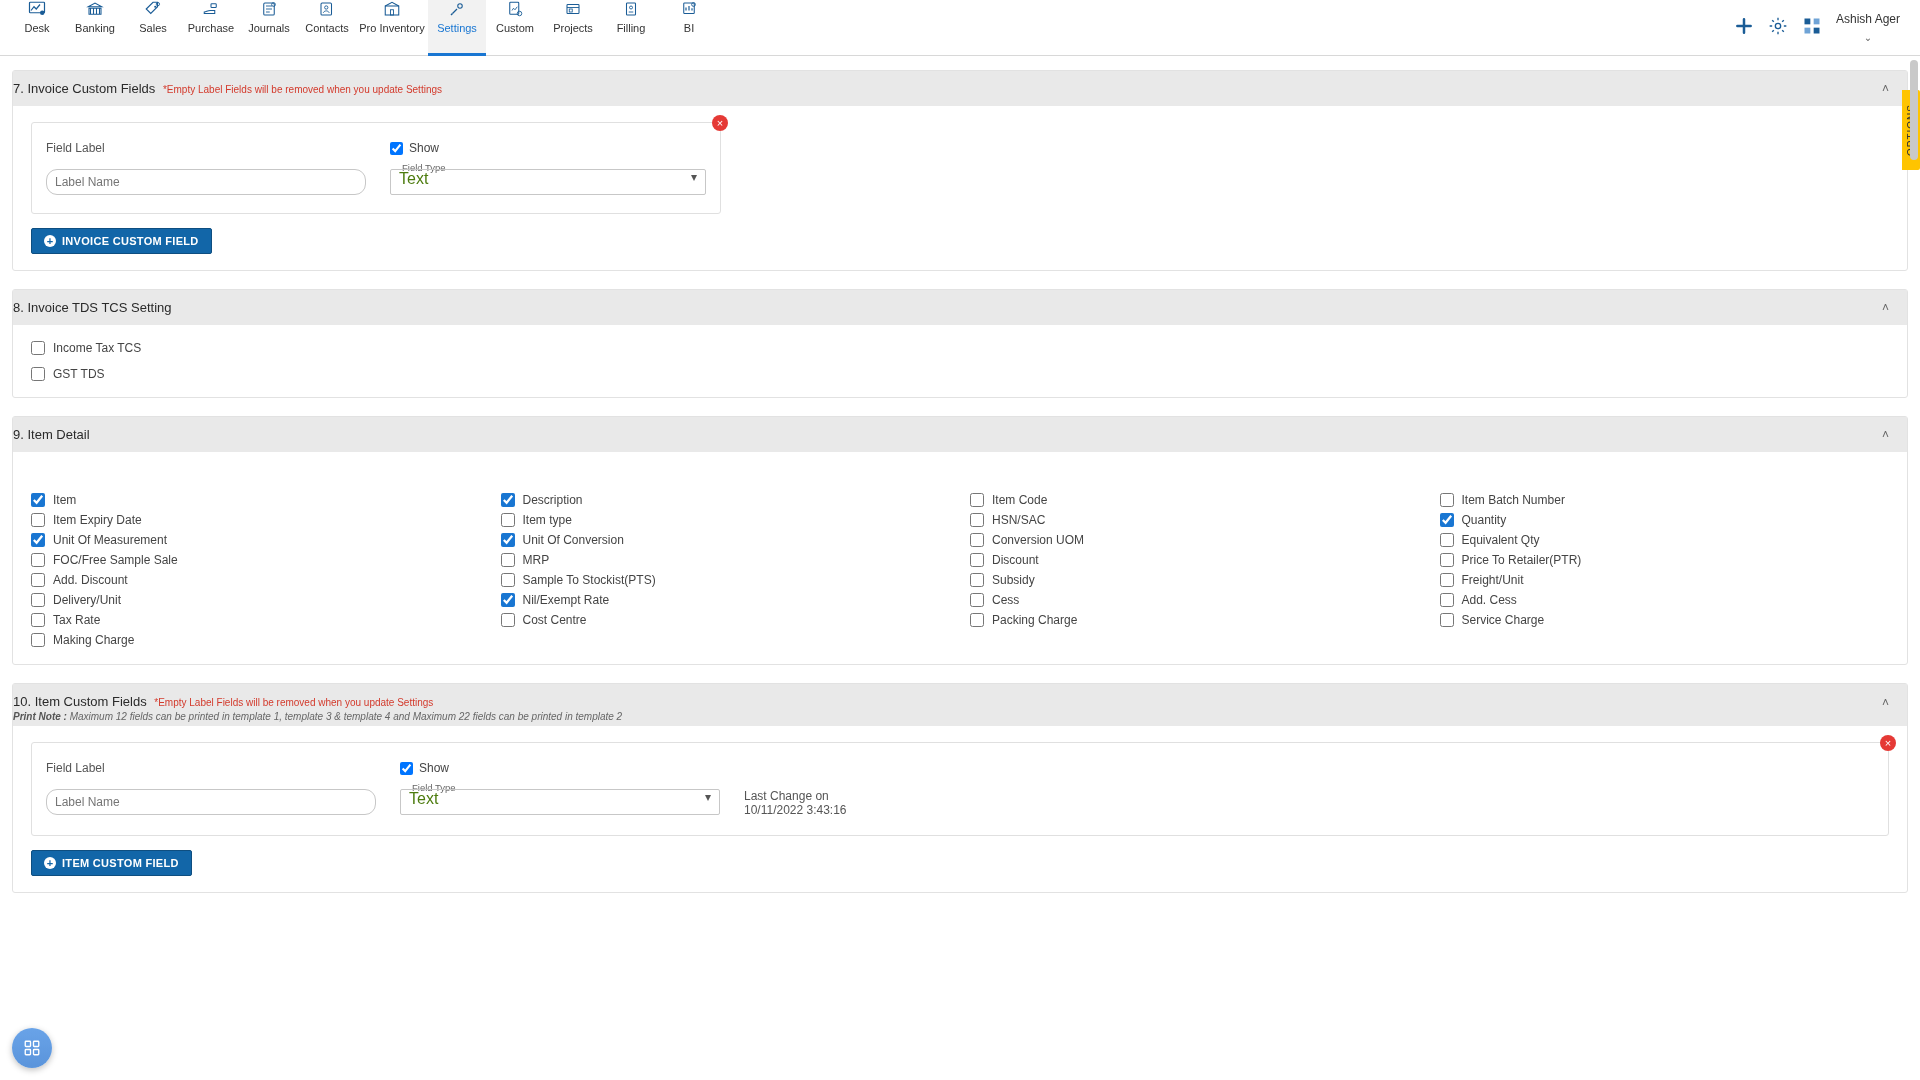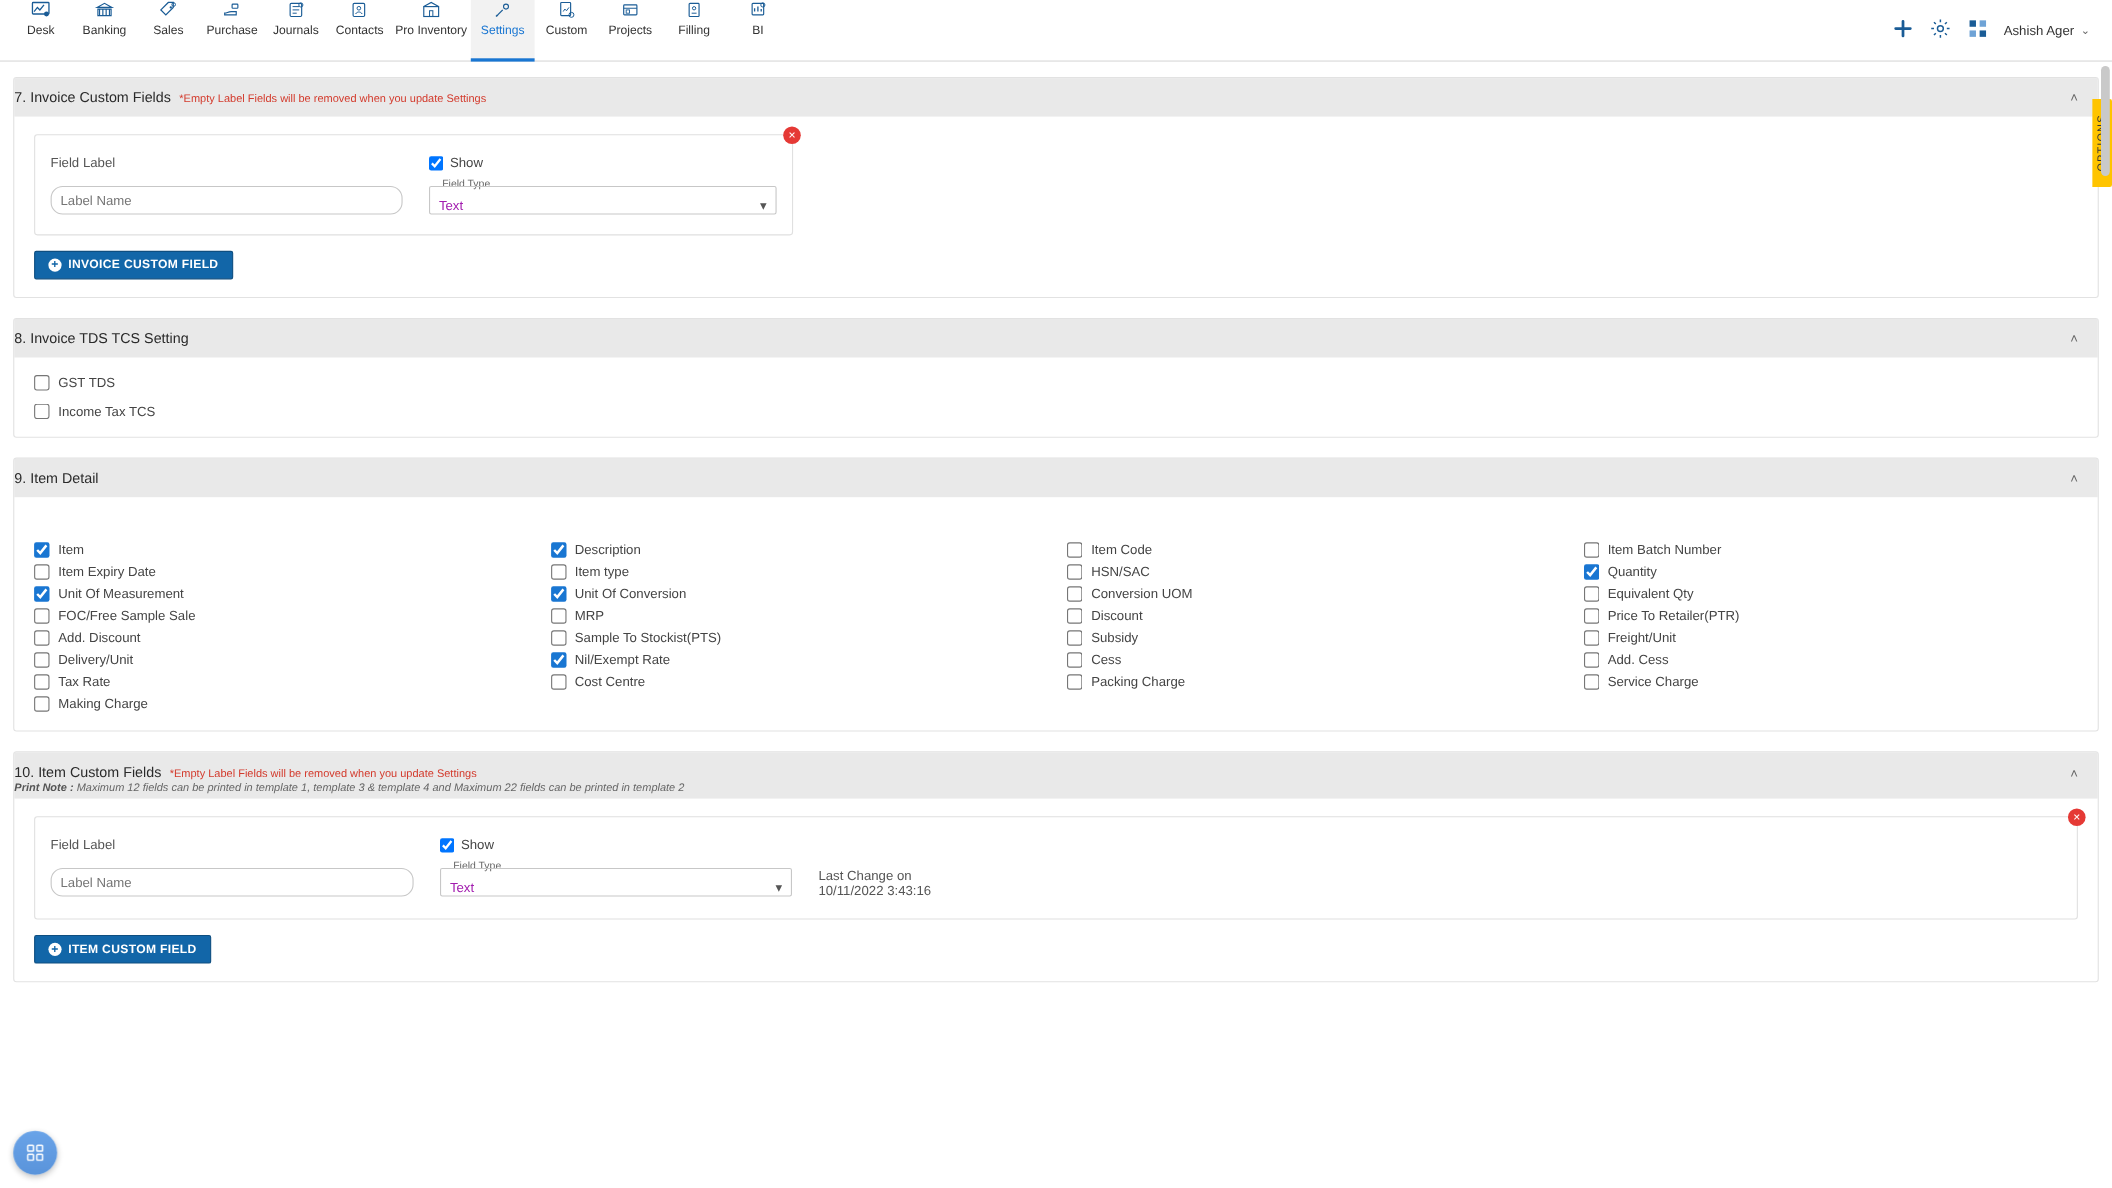--- a/index.html
+++ b/index.html
@@ -16,21 +16,21 @@
       width: 58px; height: 56px; cursor: pointer;
       border-bottom: 3px solid transparent;
     }
     .nav-item.active { background:#f2f2f2; border-bottom: 3px solid #1976d2; }
     .nav-item.active .nav-label { color: #1976d2; }
     .nav-icon { width: 22px; height: 18px; margin-bottom: 4px; display:flex; align-items:center; justify-content:center; }
     .nav-icon svg { width: 22px; height: 18px; }
     .nav-label { font-size: 11px; color: #333; }
     .topnav-right { margin-left: auto; display: flex; align-items: center; gap: 14px; padding-right: 12px;}
     .topnav-right svg { width: 20px; height: 20px; }
-    .user { font-size: 12px; color: #333; display:flex; align-items:center; gap:6px;}
+    .user { font-size: 12px; color: #333; display:flex; align-items:center; gap:6px;flex-direction:column;}
     .chev { font-size: 10px; color:#666; }
 
     
     .content { padding: 14px 12px 40px 12px; }
 
     
     .panel {
       border: 1px solid #e2e2e2; border-radius: 3px; margin-bottom: 18px; background:#fff;
     }
     .panel-header {
@@ -52,21 +52,21 @@
     .field-label { font-size: 12px; color: #555; }
     .show-wrap { display:flex; align-items:center; gap:6px; font-size:12px; color:#444; }
     .text-input {
       width: 100%; height: 26px; border: 1px solid #c7c7c7; border-radius: 11px;
       padding: 0 8px; font-size: 12px; color: #0f766e;
     }
     .select-wrap { position: relative; }
     .select-label { position:absolute; top:-7px; left:8px; background:#fff; padding:0 4px; font-size: 9.5px; color:#666; }
     .select {
       width: 100%; height: 26px; border: 1px solid #c7c7c7; border-radius: 2px;
-      padding: 0 20px 0 8px; font-size: 12px; color: #a21caf; display:flex; align-items:flex-end;
+      padding: 0 20px 0 8px; font-size: 16px; color: #4d7c0f; display:flex; align-items:flex-start;
       position:relative;
     }
     .select::after {
       content: "▾"; position:absolute; right:8px; color:#555; font-size:12px;
     }
     .close-badge {
       position: absolute; width: 16px; height: 16px; border-radius: 50%; background: #e53935;
       color:#fff; display:flex; align-items:center; justify-content:center; font-size:11px; line-height:1;
       cursor:pointer;
     }
@@ -294,25 +294,25 @@
 
   <div class="panel">
     <div class="panel-header">
       <span class="panel-title">8. Invoice TDS TCS Setting</span>
       <span class="panel-chevron">˄</span>
     </div>
     <div class="panel-body">
       <div class="cb-list">
         <label class="cb">
             <input type="checkbox" style="">
+            <span>Income Tax TCS</span>
+          </label>
+        <label class="cb">
+            <input type="checkbox" style="">
             <span>GST TDS</span>
-          </label>
-        <label class="cb">
-            <input type="checkbox" style="">
-            <span>Income Tax TCS</span>
           </label>
       </div>
     </div>
   </div>
 
   <div class="panel">
     <div class="panel-header">
       <span class="panel-title">9. Item Detail</span>
       <span class="panel-chevron">˄</span>
     </div>

